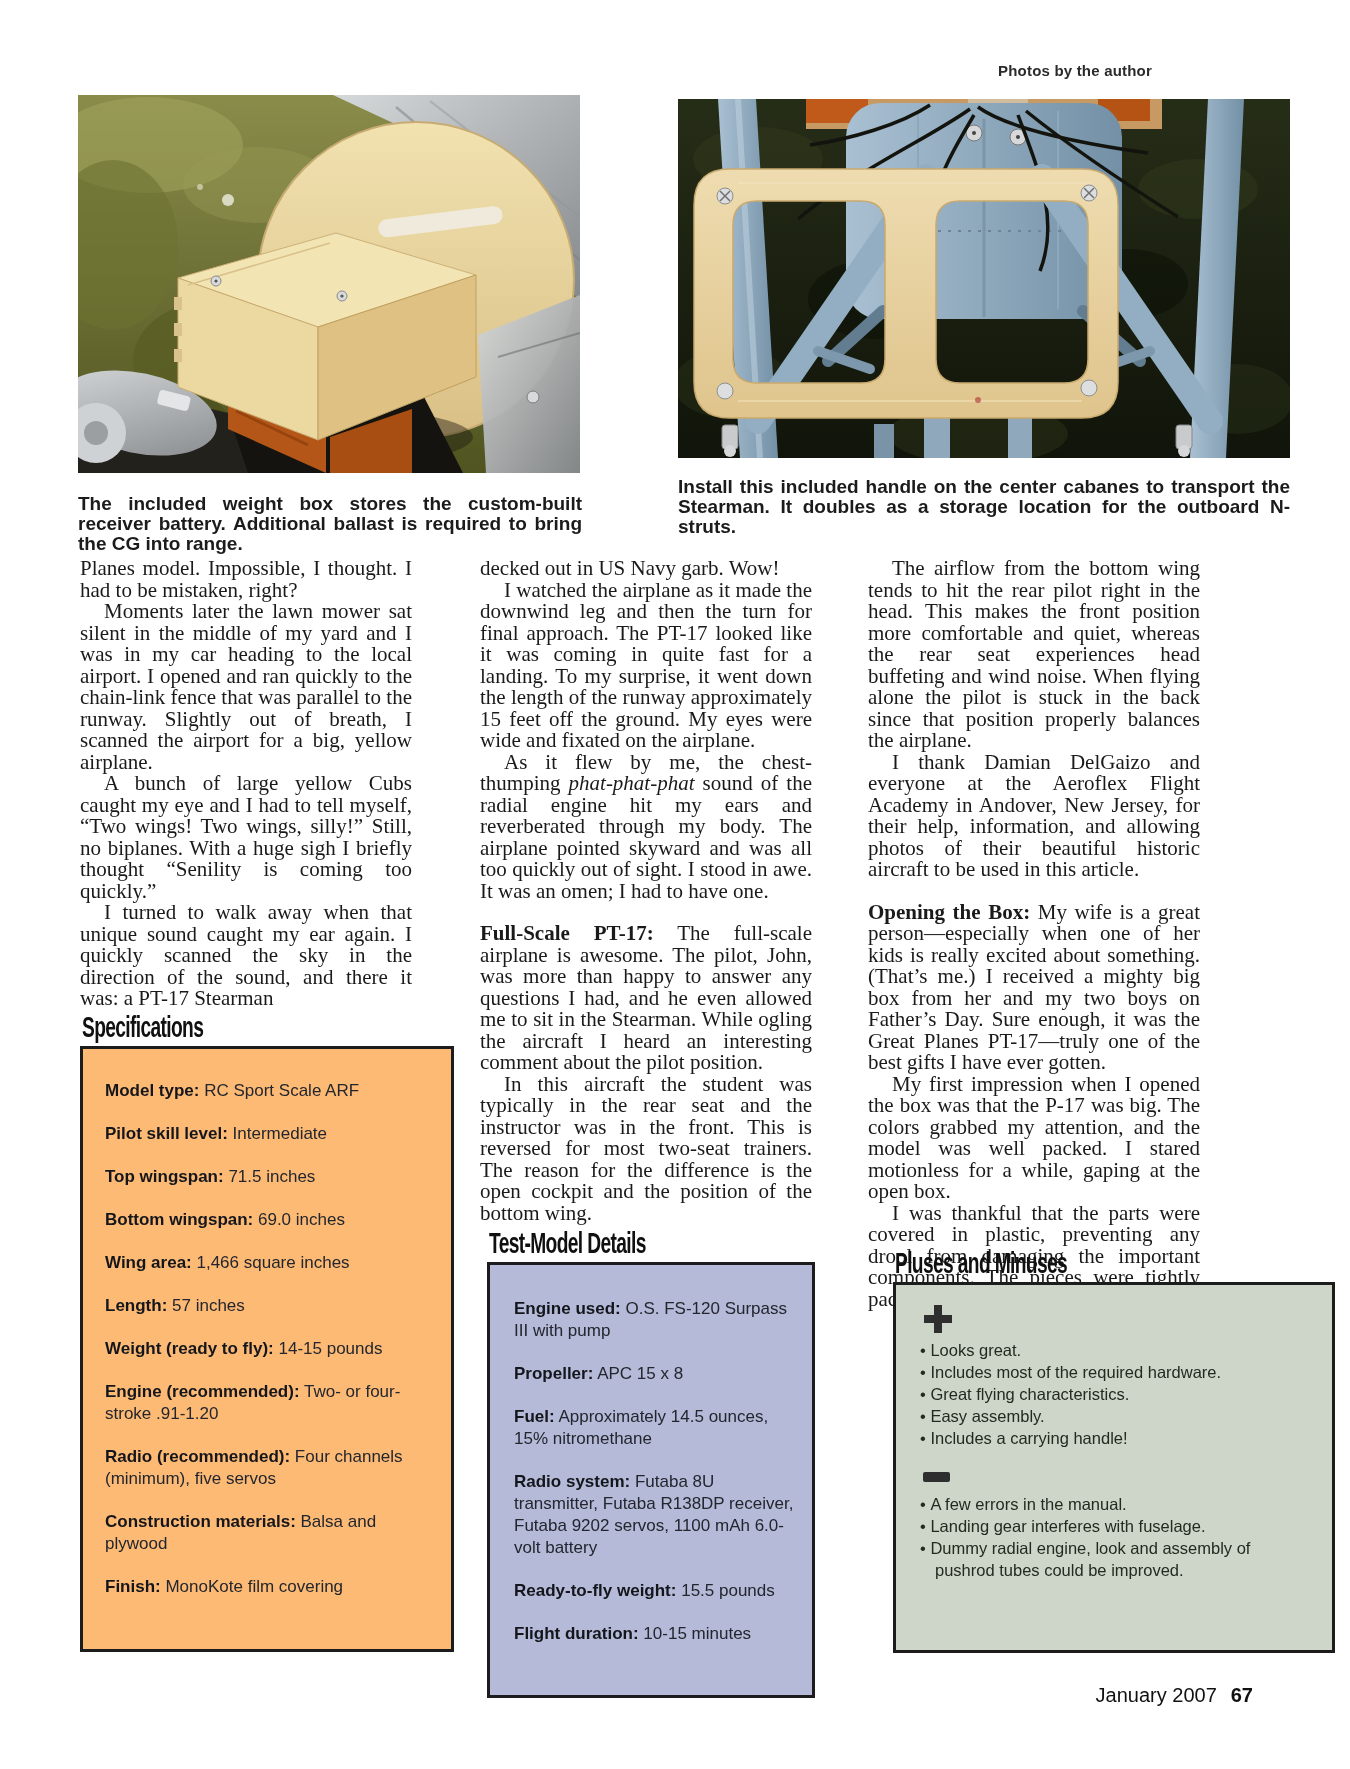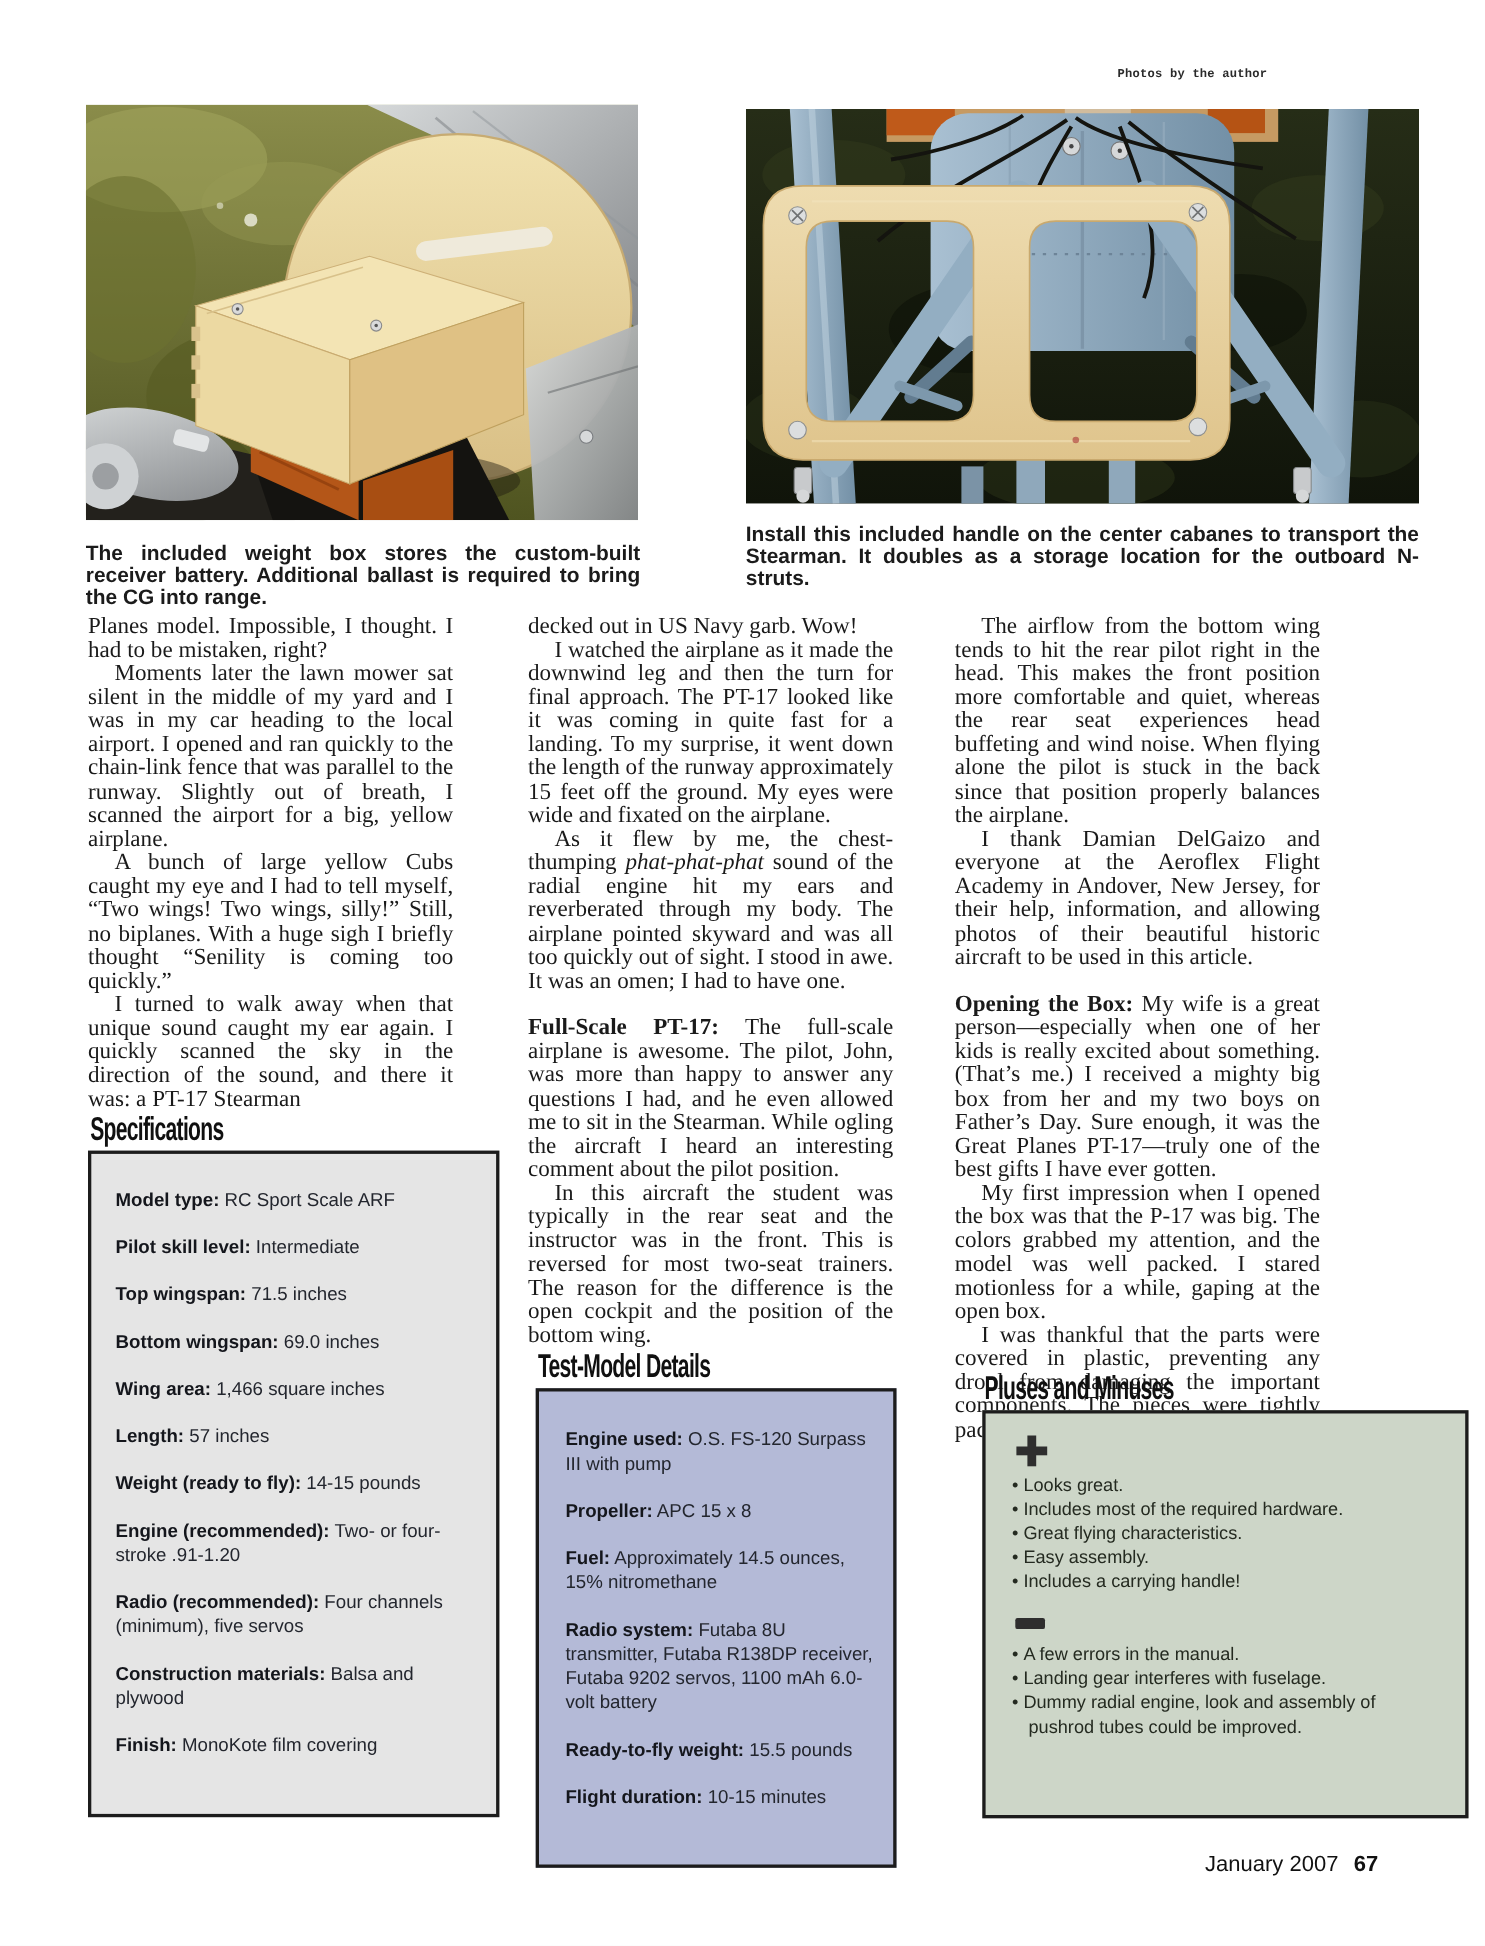--- a/index.html
+++ b/index.html
@@ -1,19 +1,19 @@
 <!DOCTYPE html>
 <html><head>
 <meta charset="utf-8">
 <style>
   html,body{margin:0;padding:0;background:#e8e8e8;}
   .page{position:relative;width:1350px;height:1769px;background:#ffffff;overflow:hidden;
         font-family:"Liberation Serif",serif;color:#1a1a1a;}
-  .credit{position:absolute;right:198px;top:62px;font-family:Liberation Mono, monospace;
-          font-weight:bold;font-size:11px;color:#2b2b2b;letter-spacing:.2px;}
+  .credit{position:absolute;right:198px;top:62px;font-family:Liberation Sans, sans-serif;
+          font-weight:bold;font-size:15px;color:#2b2b2b;letter-spacing:.2px;}
   .photo{position:absolute;margin:0;padding:0;overflow:hidden;}
   .photo svg{display:block;}
   .photo-left{left:78px;top:95px;width:502px;height:378px;}
   .photo-right{left:678px;top:99px;width:612px;height:359px;}
   .caption{position:absolute;margin:0;font-family:"Liberation Sans",sans-serif;font-weight:bold;
            font-size:19px;line-height:20px;color:#1b1b1b;text-align:justify;}
   .cap-left{left:78px;top:494px;width:504px;}
   .cap-right{left:678px;top:477px;width:612px;}
   .col{position:absolute;top:558px;width:332px;font-size:21px;line-height:21.5px;}
   .para{margin:0;text-align:justify;}
@@ -194,21 +194,21 @@
     </div>
   <div class="col" style="left:868px">
       <p class="para ind"><span class="seg-normal">The airflow from the bottom wing tends to hit the rear pilot right in the head. This makes the front position more comfortable and quiet, whereas the rear seat experiences head buffeting and wind noise. When flying alone the pilot is stuck in the back since that position properly balances the airplane.</span></p>
       <p class="para ind"><span class="seg-normal">I thank Damian DelGaizo and everyone at the Aeroflex Flight Academy in Andover, New Jersey, for their help, information, and allowing photos of their beautiful historic aircraft to be used in this article.</span></p>
       <p class="para sp"><span class="seg-bold">Opening the Box:</span><span class="seg-normal"> My wife is a great person—especially when one of her kids is really excited about something. (That’s me.) I received a mighty big box from her and my two boys on Father’s Day. Sure enough, it was the Great Planes PT-17—truly one of the best gifts I have ever gotten.</span></p>
       <p class="para ind"><span class="seg-normal">My first impression when I opened the box was that the P-17 was big. The colors grabbed my attention, and the model was well packed. I stared motionless for a while, gaping at the open box.</span></p>
       <p class="para ind"><span class="seg-normal">I was thankful that the parts were covered in plastic, preventing any drool from damaging the important components. The pieces were tightly packed, and an</span></p>
     </div>
 
   <div class="box-head" style="left:82px;top:1008px">Specifications</div>
-  <div class="box spec-box" style="background: #e5e5e5; border-color: rgb(28, 28, 28);">
+  <div class="box spec-box" style="background: #fdba74; border-color: rgb(28, 28, 28);">
       <p class="kv"><span class="kv-label">Model type:</span><span class="kv-value"> RC Sport Scale ARF</span></p>
       <p class="kv"><span class="kv-label">Pilot skill level:</span><span class="kv-value"> Intermediate</span></p>
       <p class="kv"><span class="kv-label">Top wingspan:</span><span class="kv-value"> 71.5 inches</span></p>
       <p class="kv"><span class="kv-label">Bottom wingspan:</span><span class="kv-value"> 69.0 inches</span></p>
       <p class="kv"><span class="kv-label">Wing area:</span><span class="kv-value"> 1,466 square inches</span></p>
       <p class="kv"><span class="kv-label">Length:</span><span class="kv-value"> 57 inches</span></p>
       <p class="kv"><span class="kv-label">Weight (ready to fly):</span><span class="kv-value"> 14-15 pounds</span></p>
       <p class="kv"><span class="kv-label">Engine (recommended):</span><span class="kv-value"> Two- or four-stroke .91-1.20</span></p>
       <p class="kv"><span class="kv-label">Radio (recommended):</span><span class="kv-value"> Four channels (minimum), five servos</span></p>
       <p class="kv"><span class="kv-label">Construction materials:</span><span class="kv-value"> Balsa and plywood</span></p>

